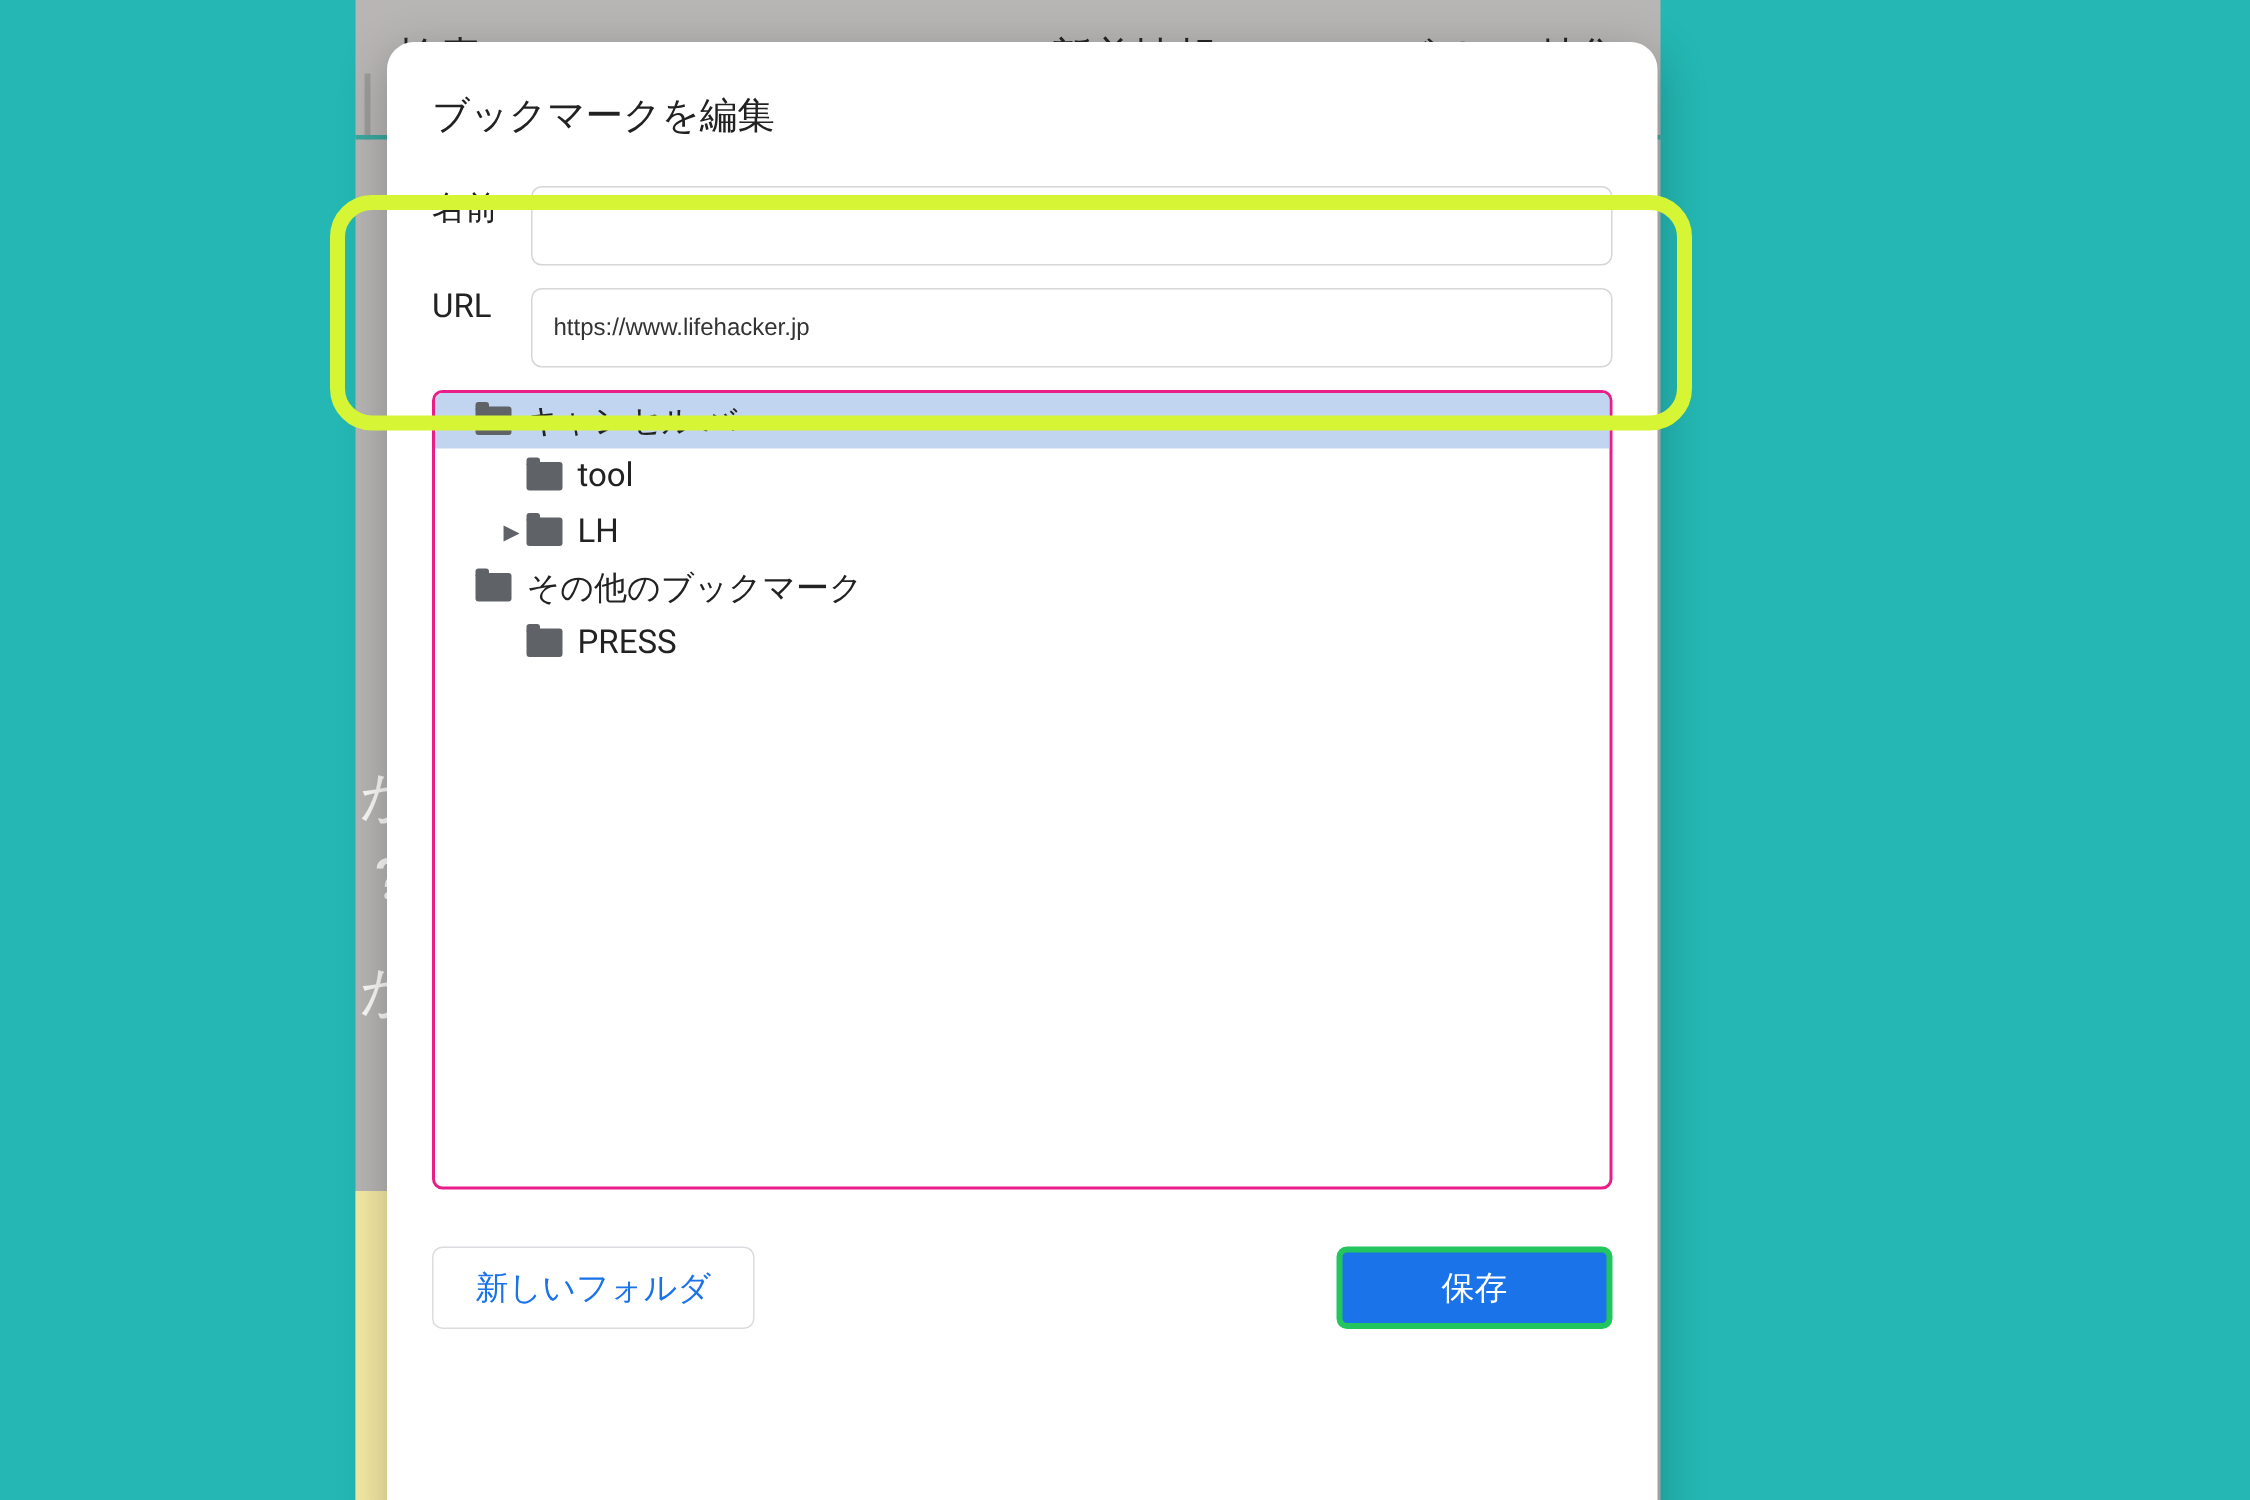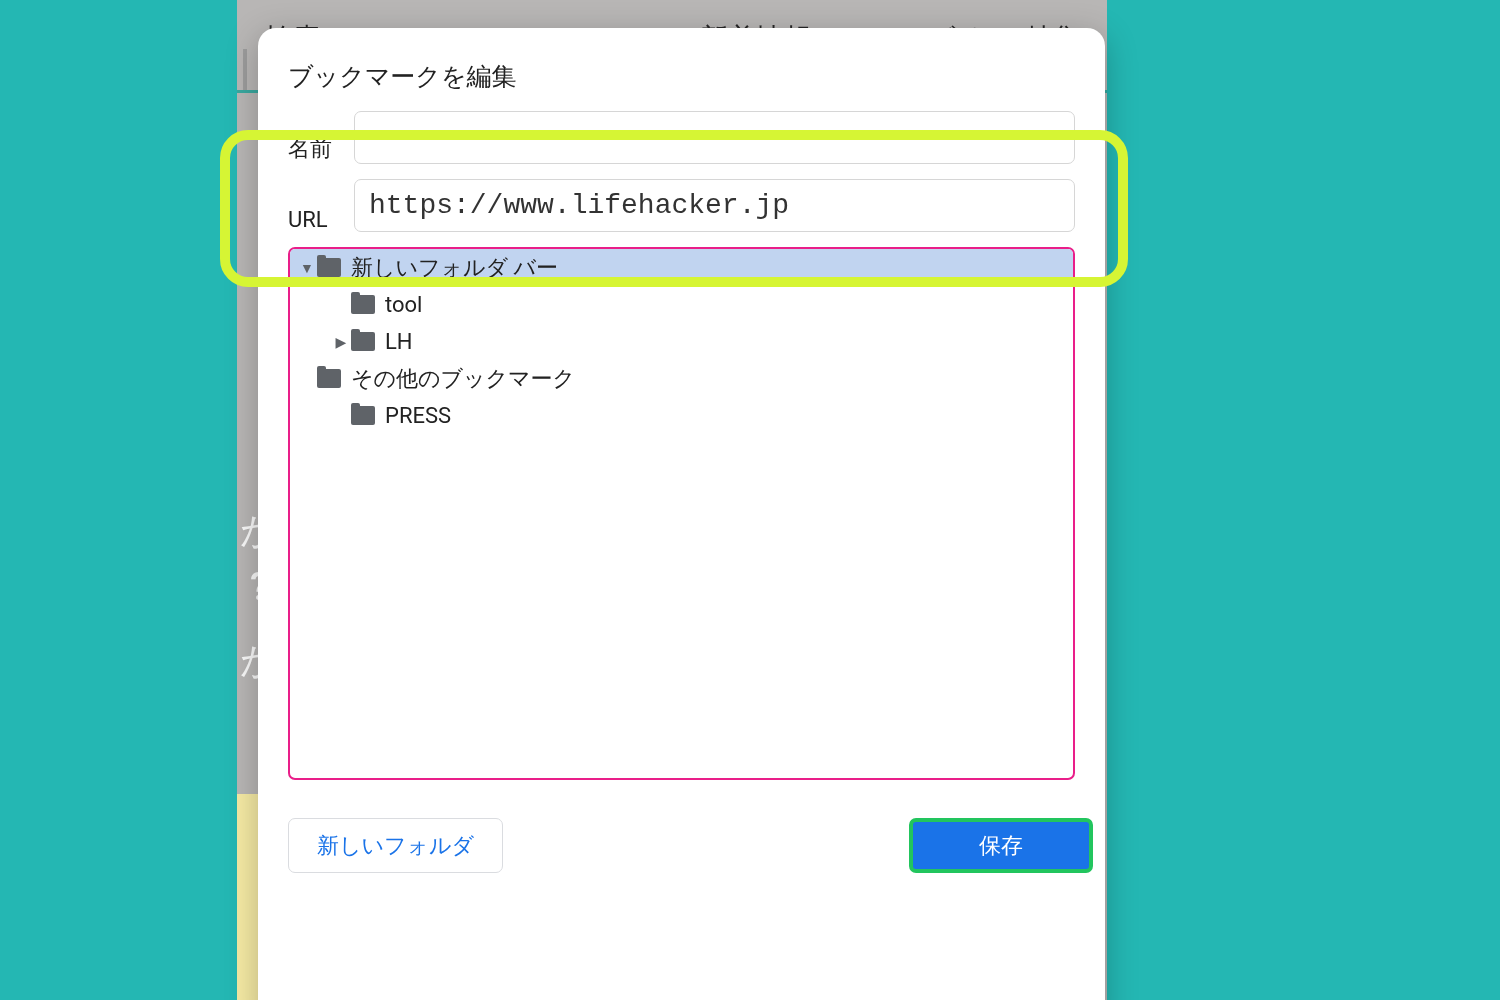--- a/index.html
+++ b/index.html
@@ -81,37 +81,38 @@
       border: 10px solid #d6f534;
       border-radius: 28px;
       pointer-events: none;
       z-index: 10;
     }
     .form-section {
       padding: 0 30px;
     }
     .form-row {
       display: flex;
-      align-items: flex-end;
+      align-items: flex-start;
       margin-bottom: 15px;
+      margin-top: 13px;
     }
     .form-label {
       width: 66px;
       font-size: 22px;
       color: #222;
     }
     .form-input {
       flex: 1;
       height: 53px;
       border: 1px solid #d6d6d6;
       border-radius: 7px;
       padding: 0 14px;
-      font-size: 28px;
+      font-size: 16px;
       color: #333;
-      font-family: Liberation Mono, monospace;
+      font-family: Liberation Sans, sans-serif;
     }
     .tree-container {
       margin: 2px 30px 0 30px;
       border: 2px solid #e91e89;
       border-radius: 7px;
       height: 533px;
       overflow: auto;
     }
     .tree-row {
       display: flex;
@@ -146,21 +147,21 @@
       top: -3px;
       left: 0;
       width: 9px;
       height: 5px;
       background: #5f6368;
       border-radius: 2px 2px 0 0;
     }
     .button-row {
       display: flex;
       align-items: center;
-      padding: 38px 12px 0 30px;
+      padding: 38px 30px 0 30px;
     }
     .btn {
       height: 55px;
       border-radius: 7px;
       font-size: 22px;
       font-family: inherit;
       cursor: pointer;
       display: inline-flex;
       align-items: center;
       justify-content: center;
@@ -210,21 +211,21 @@
     <div class="form-row">
       <div class="form-label">URL</div>
       <input class="form-input" type="text" value="https://www.lifehacker.jp" style="">
     </div>
   </div>
 
   <div class="tree-container" id="tree">
       <div class="tree-row tree-indent-0 selected">
         <span class="tree-arrow">▼</span>
         <span class="folder-icon"></span>
-        <span>新しいフォルダ バー</span>
+        <span>キャンセル バー</span>
       </div>
       <div class="tree-row tree-indent-1">
         <span class="tree-arrow-spacer"></span>
         <span class="folder-icon"></span>
         <span>tool</span>
       </div>
       <div class="tree-row tree-indent-1">
         <span class="tree-arrow">▶</span>
         <span class="folder-icon"></span>
         <span>LH</span>

